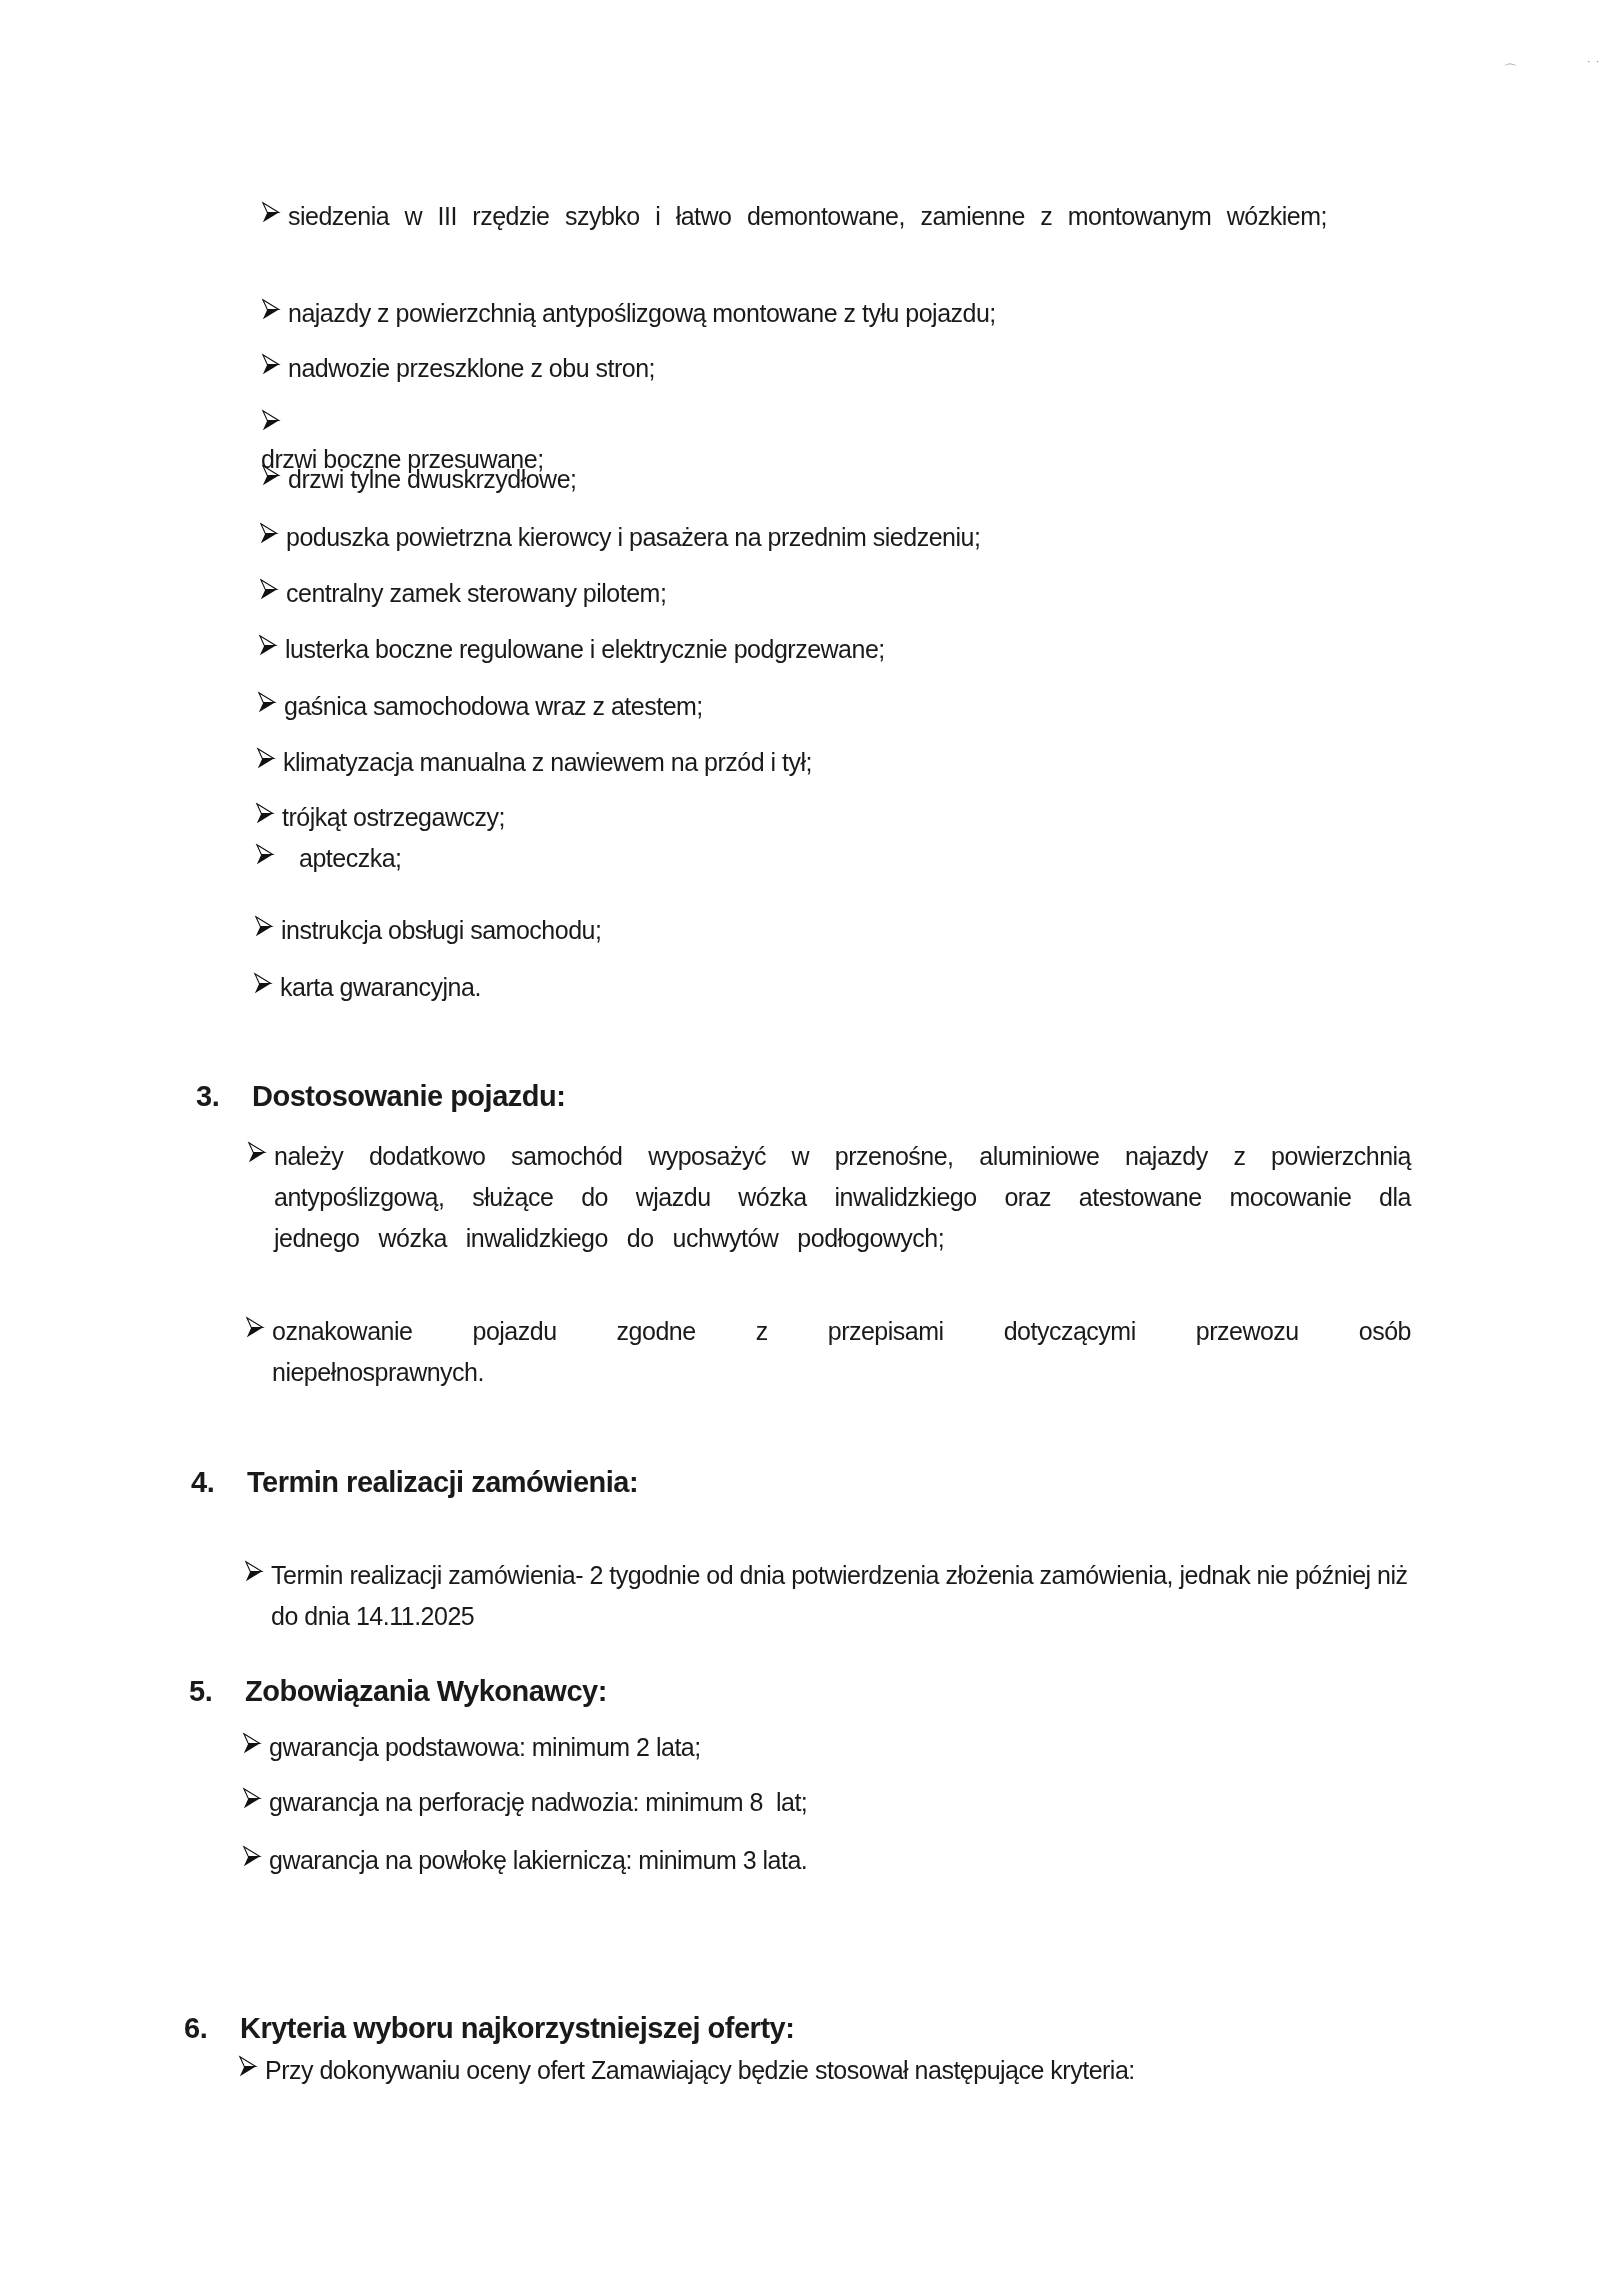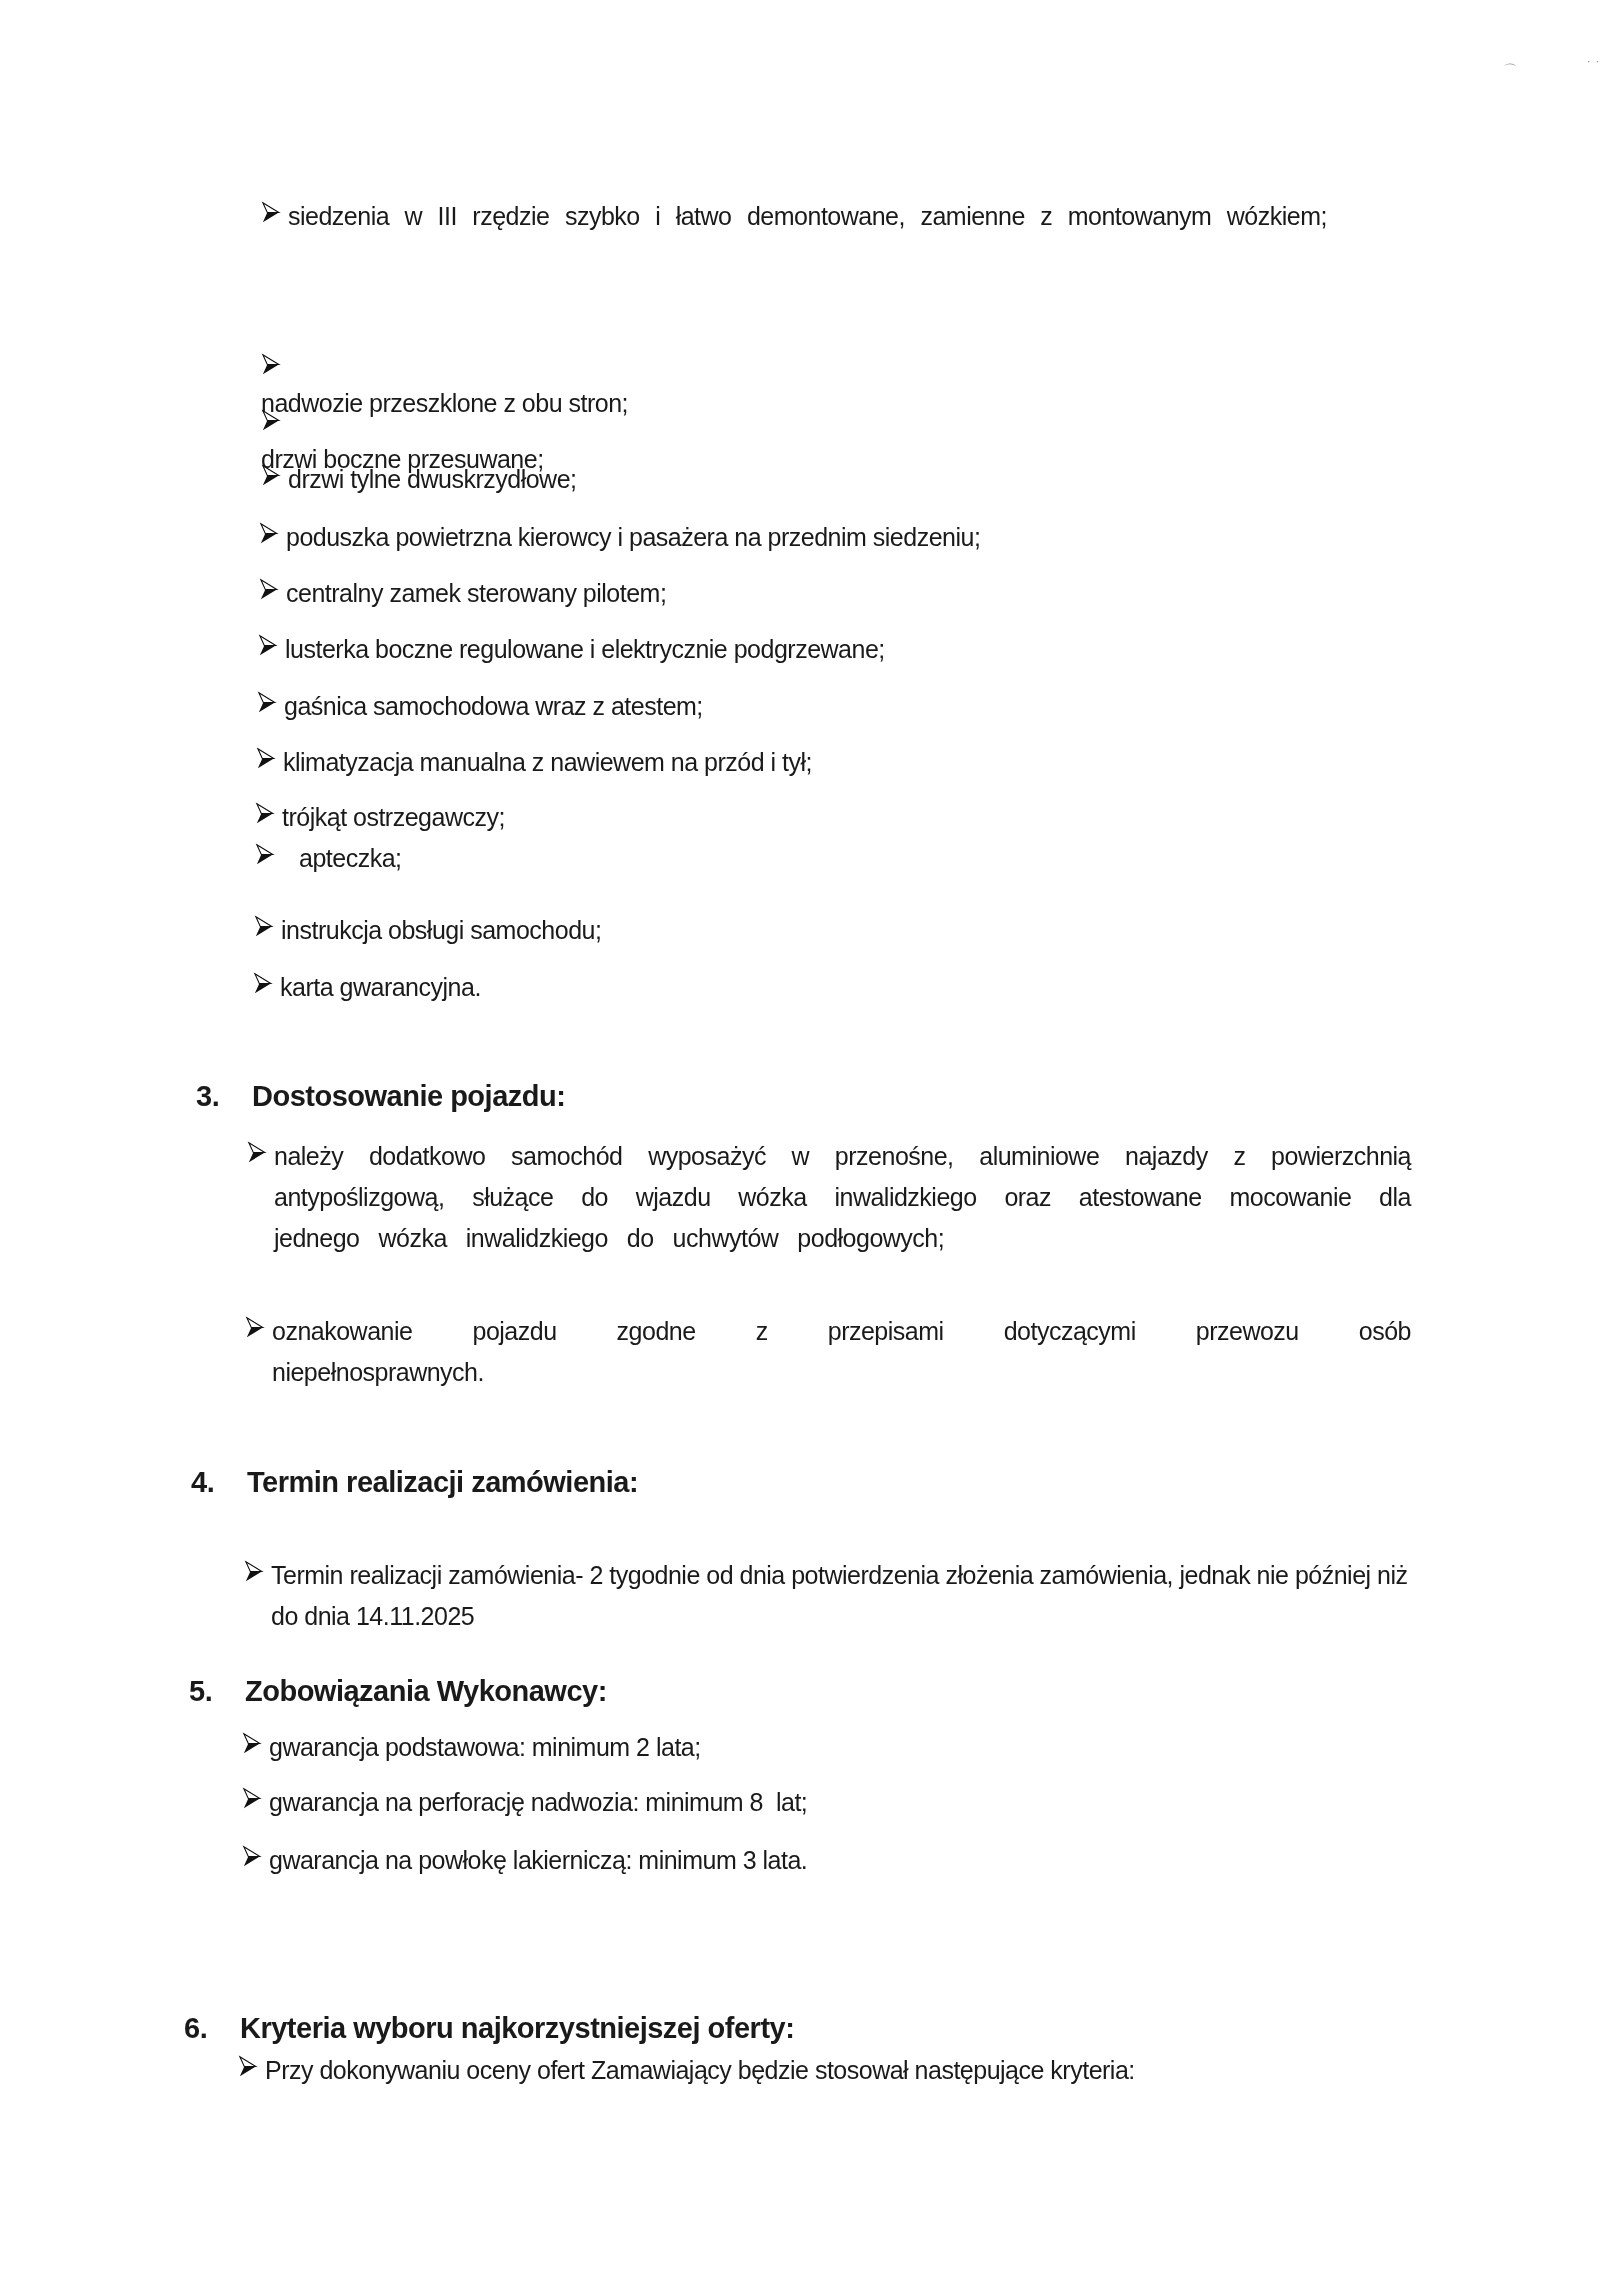--- a/index.html
+++ b/index.html
@@ -25,21 +25,30 @@
 
   <div class="item" style="left:261px; top:196px; width:1184px;">
     <span class="arrow">
         <svg viewBox="0 0 22 26">
           <polygon points="2,2 20,13 2,24 7,13" fill="#111"></polygon>
           <polygon points="2,2 20,13 7,13" fill="#fff" stroke="#111" stroke-width="1.2"></polygon>
         </svg>
       </span>
     <span class="txt just" style="width:1142px; word-spacing:9px;">siedzenia w III rzędzie szybko i łatwo demontowane, zamienne z montowanym wózkiem;</span>
   </div>
-  <div class="item" style="left:261px; top:348px;flex-direction:column;">
+  <div class="item" style="left:261px; top:293px;">
+    <span class="arrow">
+        <svg viewBox="0 0 22 26">
+          <polygon points="2,2 20,13 2,24 7,13" fill="#111"></polygon>
+          <polygon points="2,2 20,13 7,13" fill="#fff" stroke="#111" stroke-width="1.2"></polygon>
+        </svg>
+      </span>
+    <span class="txt">najazdy z powierzchnią antypoślizgową montowane z tyłu pojazdu;</span>
+  </div>
+  <div class="item" style="left:261px; top:348px;">
     <span class="arrow">
         <svg viewBox="0 0 22 26">
           <polygon points="2,2 20,13 2,24 7,13" fill="#111"></polygon>
           <polygon points="2,2 20,13 7,13" fill="#fff" stroke="#111" stroke-width="1.2"></polygon>
         </svg>
       </span>
     <span class="txt">nadwozie przeszklone z obu stron;</span>
   </div>
   <div class="item" style="left:261px; top:404px;flex-direction:column;">
     <span class="arrow">

